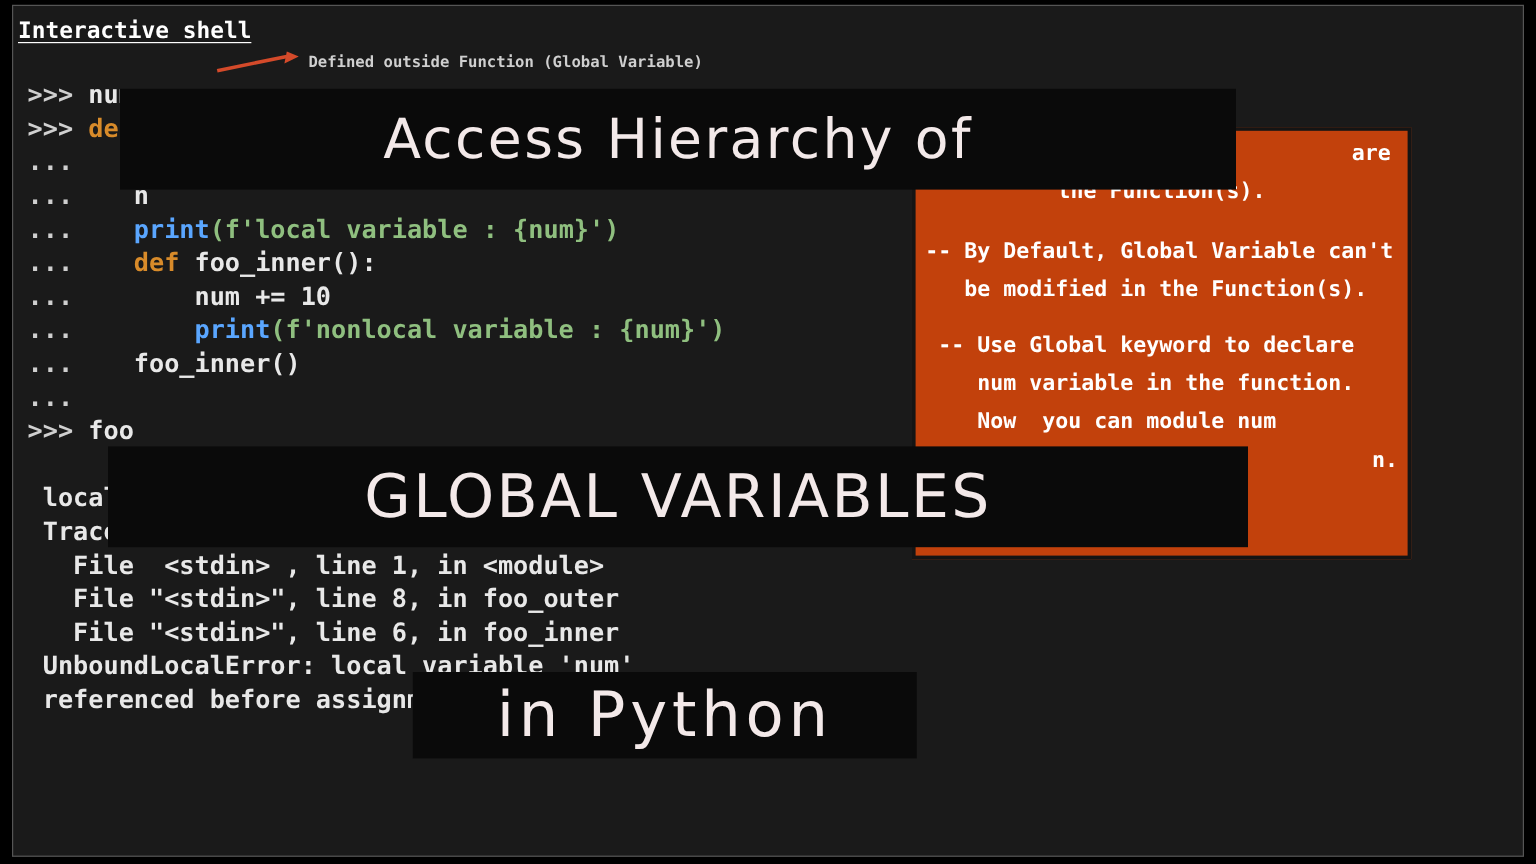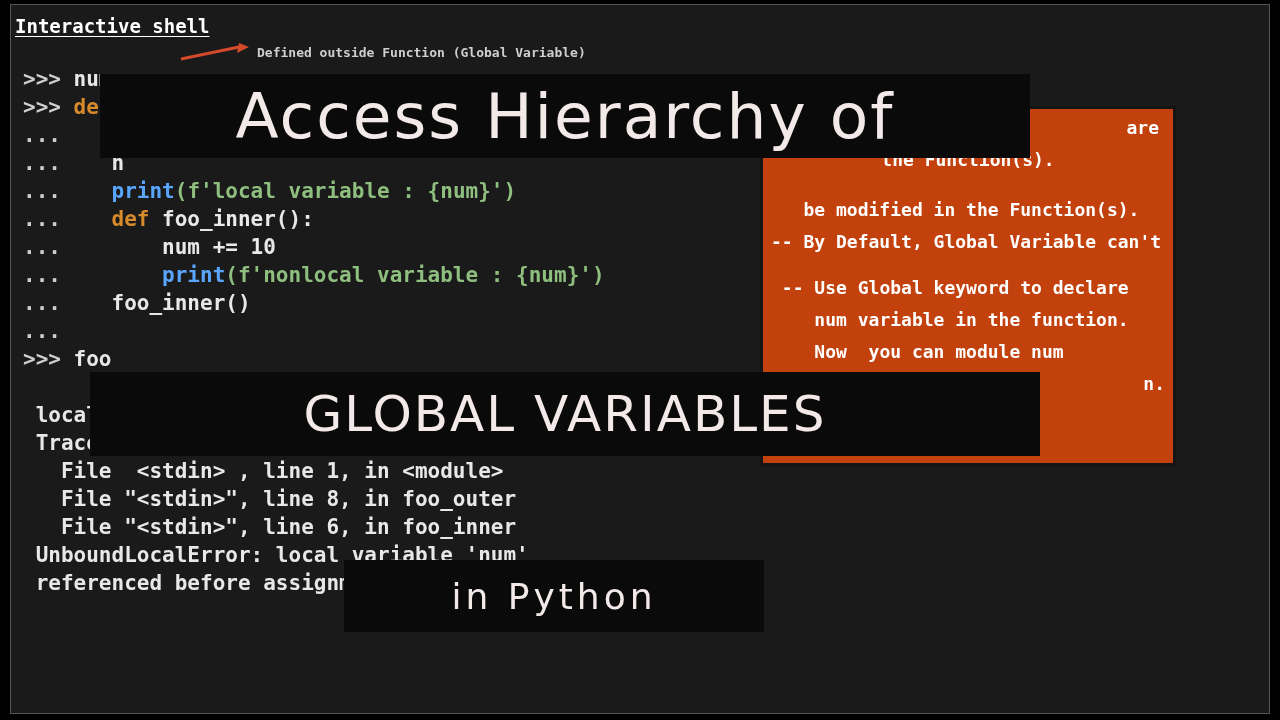--- a/index.html
+++ b/index.html
@@ -87,37 +87,37 @@
     font-family: "DejaVu Sans", Verdana, sans-serif;
     display: flex;
     align-items: center;
     justify-content: center;
   }
   .overlay.top {
     left: 100px;
     top: 74px;
     width: 930px;
     height: 84px;
-    font-size: 63px;
+    font-size: 46px;
     letter-spacing: 2px;
   }
   .overlay.mid {
     left: 90px;
     top: 372px;
     width: 950px;
     height: 84px;
     font-size: 50px;
     letter-spacing: 2px;
   }
   .overlay.bottom {
     left: 344px;
     top: 560px;
     width: 420px;
     height: 72px;
-    font-size: 36px;
+    font-size: 52px;
     letter-spacing: 4px;
   }
 </style>
 </head>
 <body>
 
 <div class="shell-window">
   <div class="title-bar">Interactive shell</div>
 
   <div class="annotation-row">
@@ -150,22 +150,22 @@
     <div class="code-line"><span class="plain">   File "&lt;stdin&gt;", line 6, in foo_inner</span></div>
     <div class="code-line"><span class="plain"> UnboundLocalError: local variable 'num'</span></div>
     <div class="code-line"><span class="plain"> referenced before assignment</span></div>
   </div>
 </div>
 
 <div class="side-panel">
   <div class="item" style="text-align:right; padding-right:6px;">are</div>
   <div class="item" style="text-align:center;">the Function(s).</div>
   <div style="height:18px;"></div>
+  <div class="item">-- By Default, Global Variable can't</div>
   <div class="item">   be modified in the Function(s).</div>
-  <div class="item">-- By Default, Global Variable can't</div>
   <div style="height:14px;"></div>
   <div class="item"> -- Use Global keyword to declare</div>
   <div class="item">    num variable in the function.</div>
   <div class="item">    Now  you can module num</div>
   <div class="item" style="text-align:right;">n.</div>
 </div>
 
 <div class="overlay top">Access  Hierarchy   of</div>
 <div class="overlay mid">GLOBAL VARIABLES</div>
 <div class="overlay bottom">in   Python</div>

